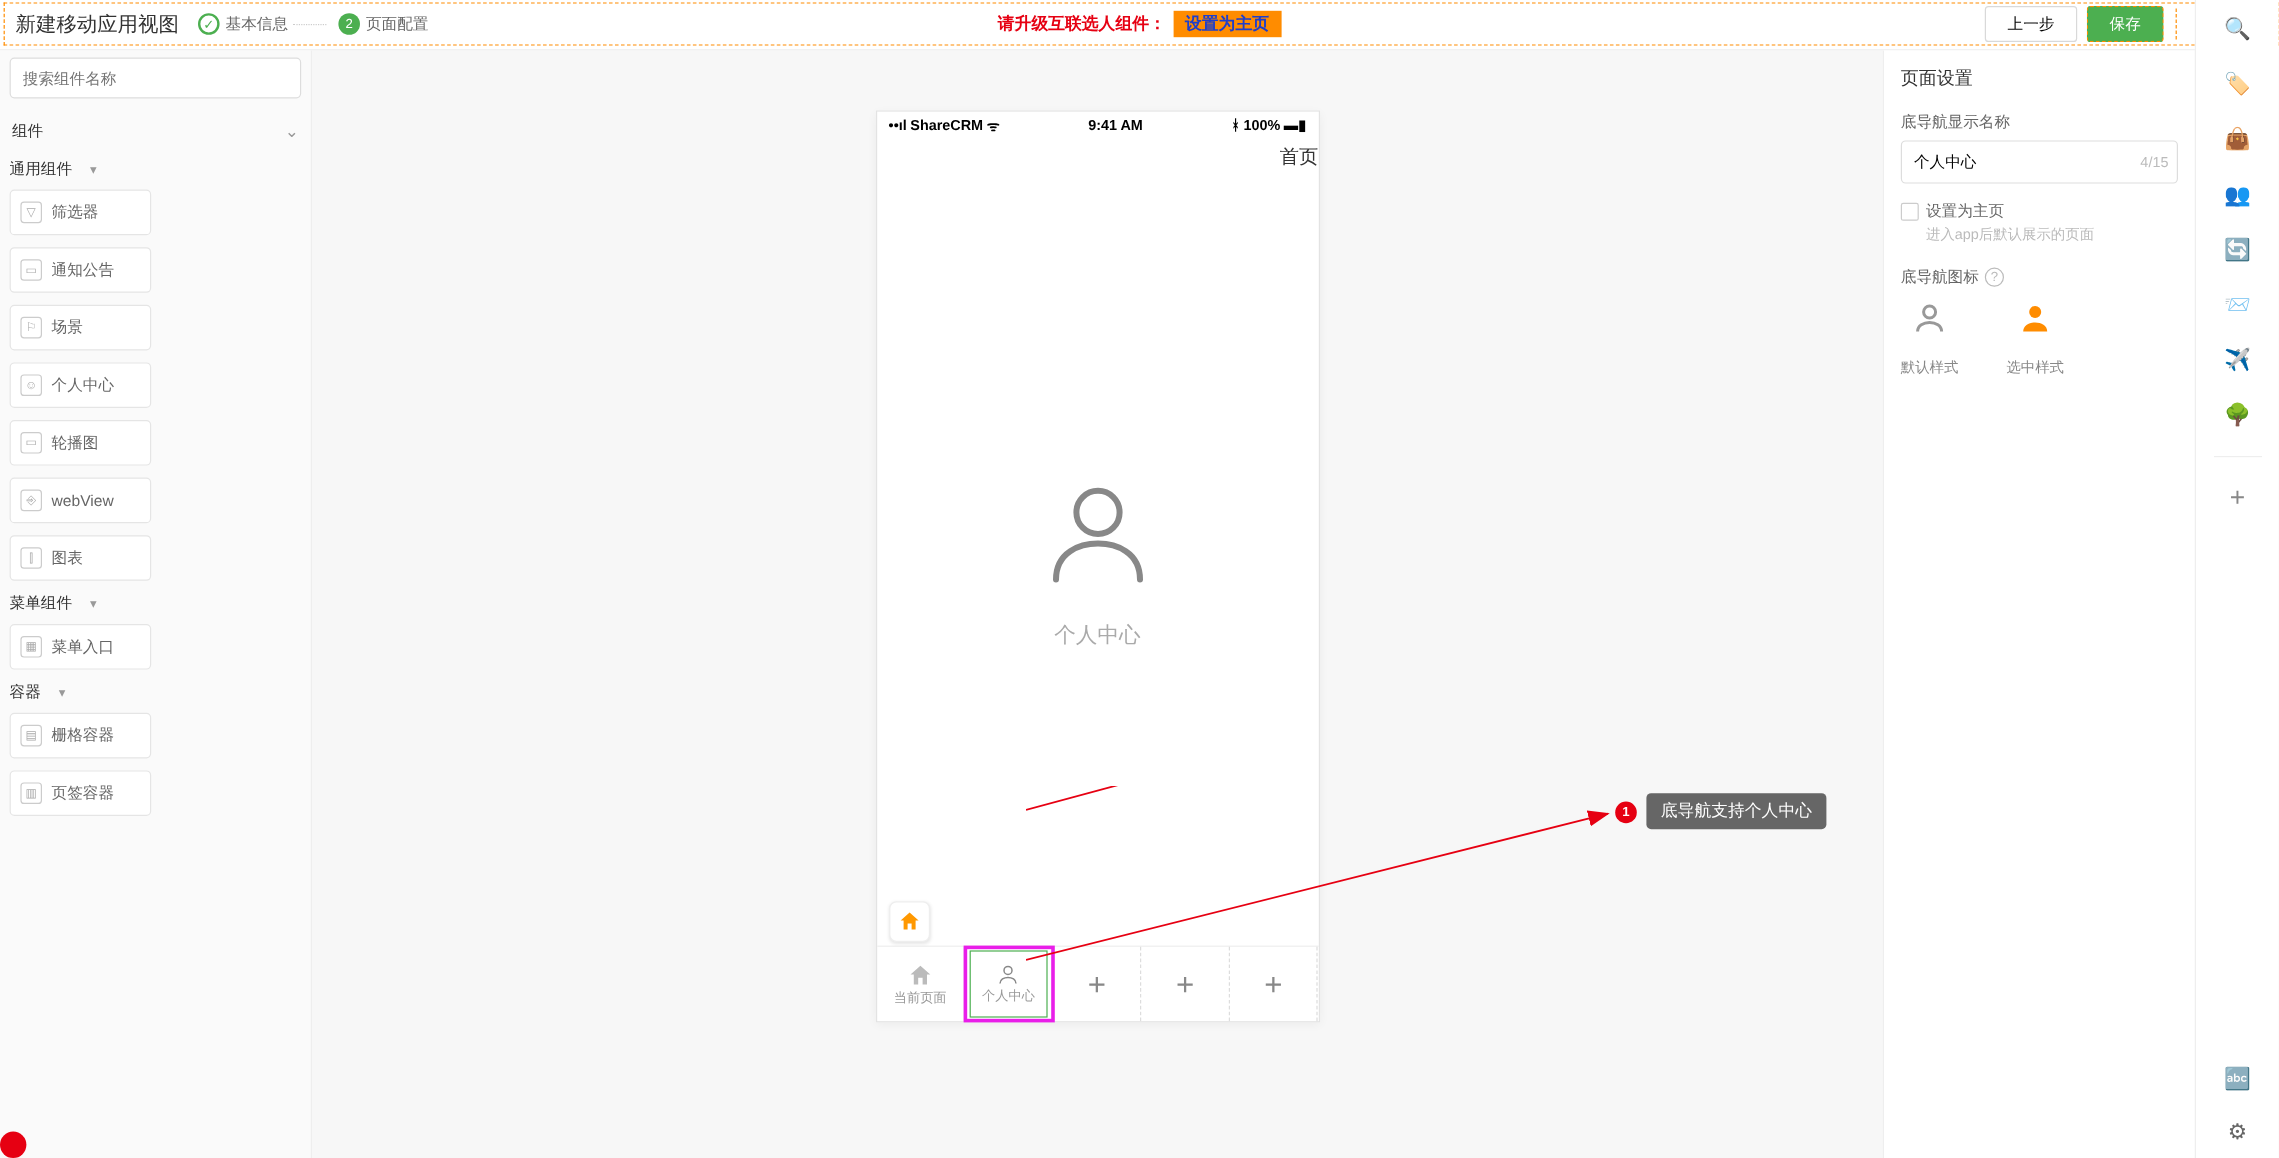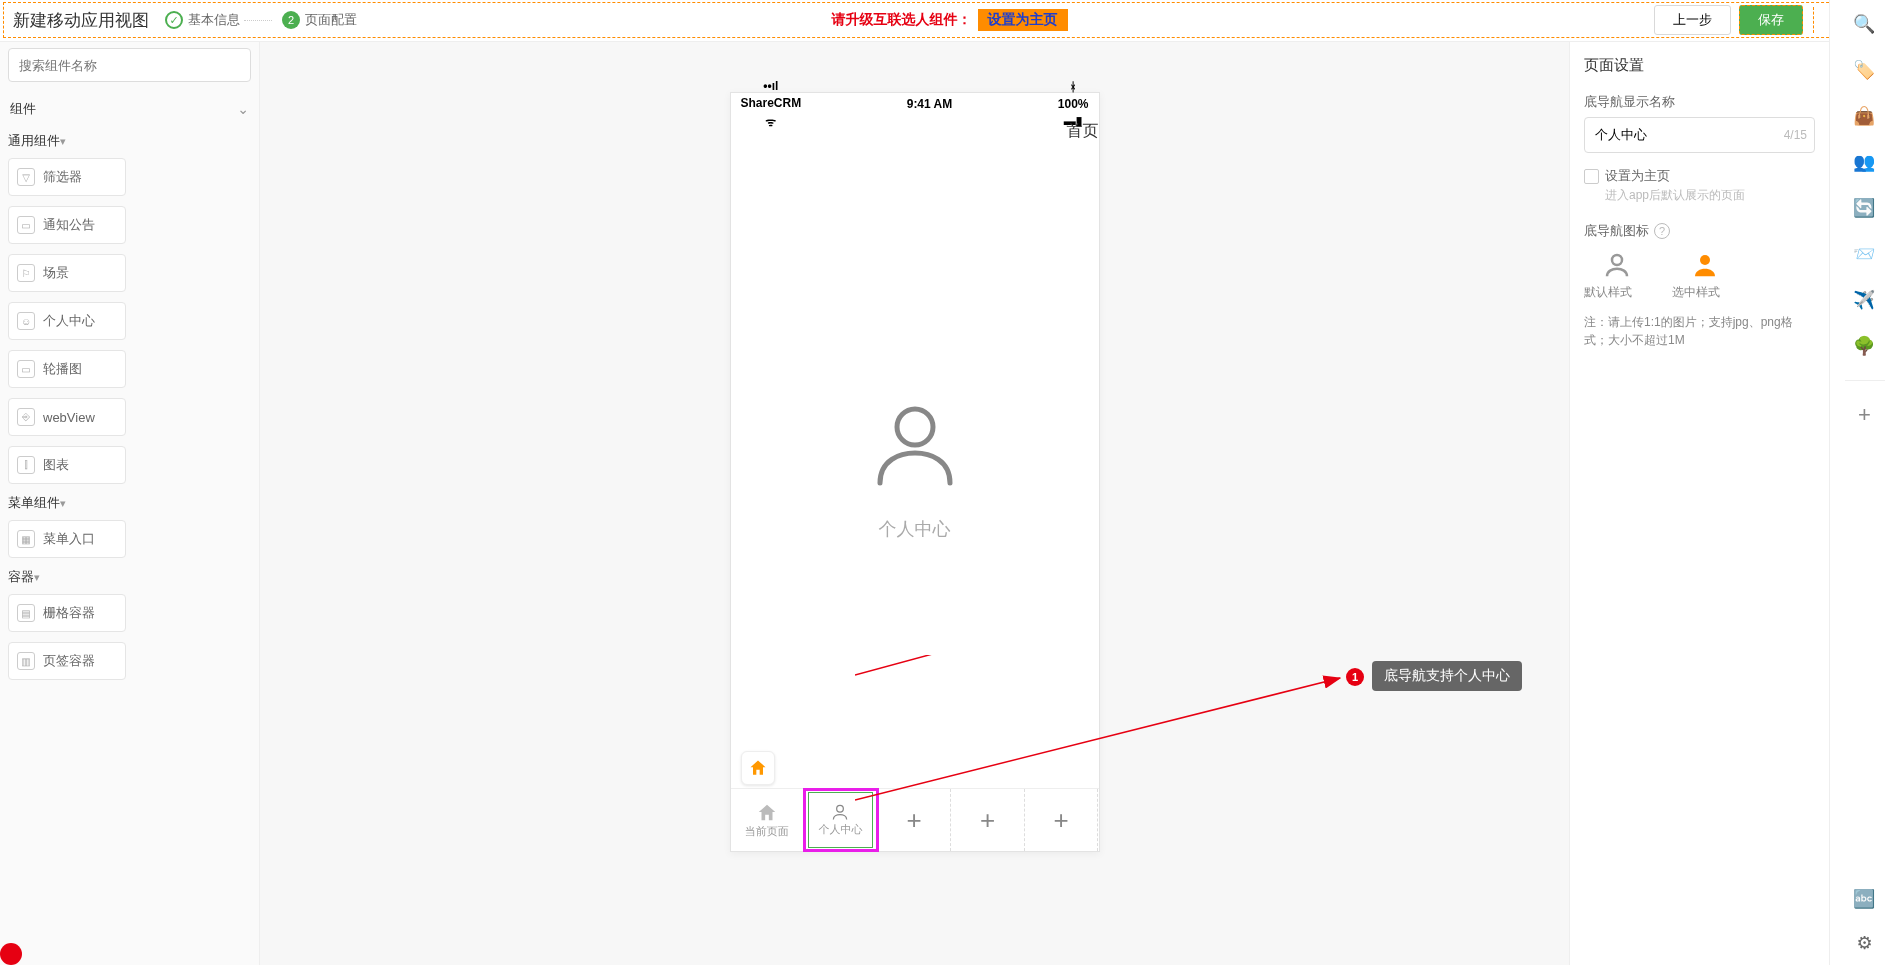--- a/index.html
+++ b/index.html
@@ -24,31 +24,31 @@
     .btn.exit { border: none; }
 
     
     .dashed-sep { height: 26px; border-left: 1px dashed #ff8c00; margin: 0 2px; }
 
     
     .left-panel { position: absolute; left: 0; top: 42px; bottom: 0; width: 260px; background: #fafafa; border-right: 1px solid #eee; padding: 6px 8px; overflow: auto; }
     .search-input { width: 100%; height: 34px; border: 1px solid #ddd; border-radius: 4px; padding: 0 10px; font-size: 13px; background:#fff;}
     .group-header { display: flex; align-items: center; justify-content: space-between; margin-top: 14px; padding: 4px 2px; font-size: 13px; color: #333; cursor: pointer; }
     .chev { color: #999; font-size: 14px; }
-    .sub-header { margin-top: 10px; font-size: 13px; color: #333; display:flex; align-items:center; gap:0; }
+    .sub-header { margin-top: 10px; font-size: 13px; color: #333; display:flex; align-items:center; gap:15px; }
     .sub-header .chev-sm { color:#999; font-size:11px;}
     .widget-grid { display: flex; flex-wrap: wrap; gap: 10px; margin-top: 8px; }
     .widget-card { width: 118px; height: 38px; background: #fff; border: 1px solid #e5e5e5; border-radius: 4px; display: flex; align-items: center; padding: 0 8px; font-size: 13px; color: #666; cursor: grab; }
     .widget-icon { width: 18px; height: 18px; margin-right: 8px; color:#aaa; display:inline-flex; align-items:center; justify-content:center; border:1px solid #ccc; border-radius:3px; font-size:10px;}
 
     
     .center { position: absolute; left: 260px; right: 330px; top: 42px; bottom: 0; display: flex; justify-content: center; padding-top: 50px; }
     .phone { width: 370px; height: 760px; background: #fff; border: 1px solid #e3e3e3; box-shadow: 0 2px 8px rgba(0,0,0,0.05); position: relative; display:flex; flex-direction:column;}
     .status-bar { height: 22px; display: flex; align-items: center; justify-content: space-between; padding: 0 10px; font-size: 12px; font-weight:600; }
-    .status-left, .status-right { display:flex; align-items:center; gap:3px;flex-direction:column;}
+    .status-left, .status-right { display:flex; align-items:center; gap:3px;}
     .phone-title { text-align: right; font-size: 16px; padding: 6px 0 6px; color:#333; }
     .phone-body { flex:1; display:flex; flex-direction:column; align-items:center; justify-content:center; }
     .big-user-icon { color:#888; }
     .personal-center-label { margin-top: 22px; color:#aaa; font-size:18px; }
 
     
     .nav-row { height: 63px; border-top: 1px solid #eee; display:flex; position:relative;}
     .nav-current { width: 74px; display:flex; flex-direction:column; align-items:center; justify-content:center; font-size:11px; color:#999; border-right:1px solid #eee;}
     .nav-slot { width: 74px; border-right:1px dashed #ddd; display:flex; flex-direction:column; align-items:center; justify-content:center; font-size:11px; color:#999; cursor:pointer;}
     .nav-slot.selected { outline: 3px solid #e91ee9; outline-offset:-2px; }
@@ -63,21 +63,21 @@
     .rp-input-wrap { position:relative;}
     .rp-input { width:100%; height:36px; border:1px solid #ddd; border-radius:4px; padding:0 50px 0 10px; font-size:13px;}
     .rp-count { position:absolute; right:8px; top:0; height:36px; display:flex; align-items:center; color:#bbb; font-size:12px;}
     .checkbox-row { display:flex; align-items:center; gap:6px; margin-top:14px; cursor:pointer;}
     .checkbox-box { width:15px; height:15px; border:1px solid #ccc; border-radius:2px;}
     .hint-small { margin-left:21px; color:#bbb; font-size:12px; margin-top:2px;}
     .rp-icon-section { margin-top:18px;}
     .rp-icon-label { display:flex; align-items:center; gap:5px;}
     .help-circle { width:16px; height:16px; border:1px solid #bbb; border-radius:50%; display:inline-flex; align-items:center; justify-content:center; font-size:11px; color:#bbb;}
     .icon-styles { display:flex; gap:40px; margin-top:10px; }
-    .icon-style { display:flex; flex-direction:column; align-items:flex-end; font-size:12px; color:#888; gap:4px; cursor:pointer;}
+    .icon-style { display:flex; flex-direction:column; align-items:center; font-size:12px; color:#888; gap:18px; cursor:pointer;}
     .rp-note { margin-top:12px; font-size:12px; color:#888; line-height:1.5;}
 
     
     .dock { position:absolute; right:0; top:0; bottom:0; width:70px; background:#fff; border-left:1px solid #eee; display:flex; flex-direction:column; align-items:center; padding-top:12px; gap:22px;}
     .dock-sep { height:1px; width:40px; background:#eee;}
     .dock-icon { width:24px; height:24px; display:flex; align-items:center; justify-content:center; color:#666; font-size:18px; cursor:pointer;}
     .dock-bottom { position:absolute; bottom:10px; left:0; right:0; display:flex; flex-direction:column; align-items:center; gap:20px;}
 
     
     .annotation { position:absolute; left:855px; top:655px; pointer-events:none; }
@@ -269,21 +269,20 @@
         <span>默认样式</span>
       </div>
       <div class="icon-style">
         <svg width="30" height="30" viewBox="0 0 24 24">
             <circle cx="12" cy="8" r="4" fill="#ff8c00"></circle>
             <path d="M4 21c0-4 4-6 8-6s8 2 8 6" fill="#ff8c00"></path>
           </svg>
         <span>选中样式</span>
       </div>
     </div>
-    <div class="rp-note">注：请上传1:1的图片；支持jpg、png格式；大小不超过1M</div>
   </div>
 </div>
 
 <div class="dock">
   <div class="dock-icon" style="color:#5fa8e8;">🔍</div>
   <div class="dock-icon" style="color:#5fa8e8;">🏷️</div>
   <div class="dock-icon">👜</div>
   <div class="dock-icon">👥</div>
   <div class="dock-icon" style="color:#5fa8e8;">🔄</div>
   <div class="dock-icon" style="color:#1e73cc;">📨</div>

